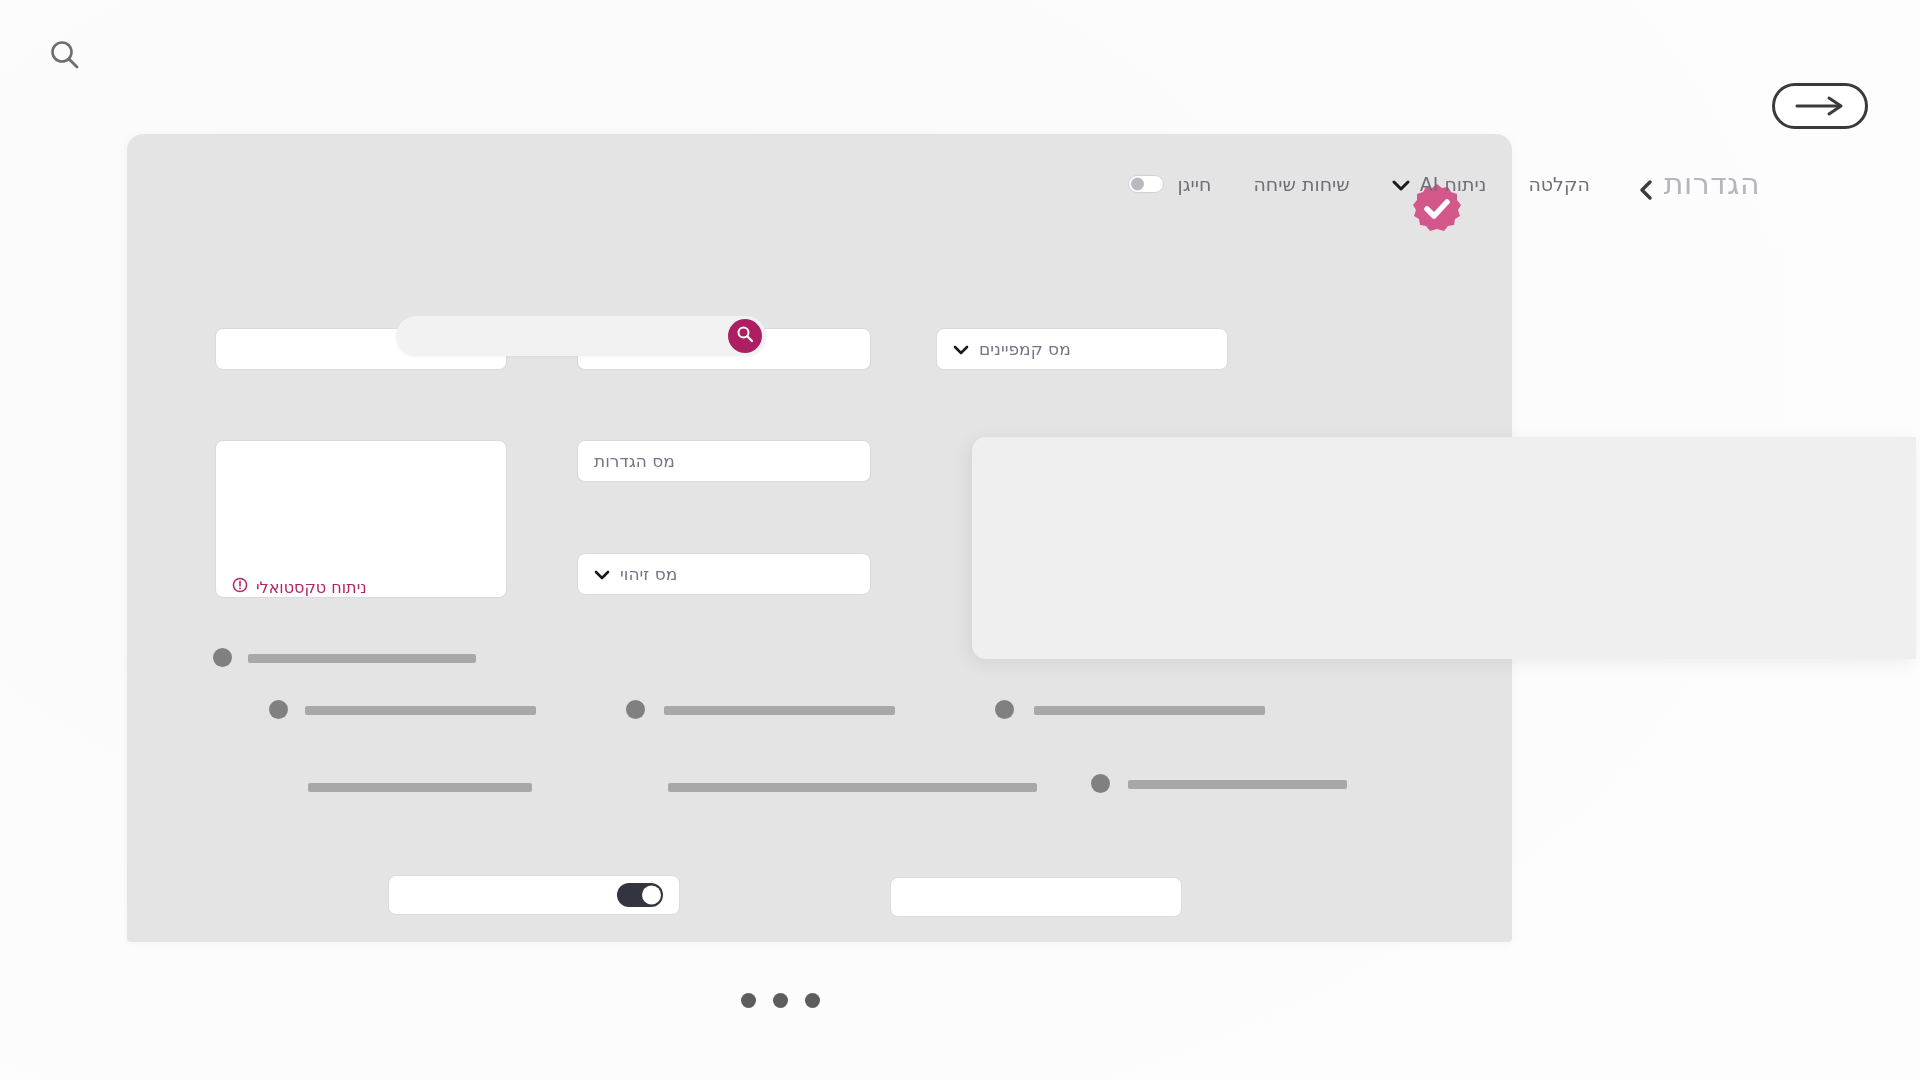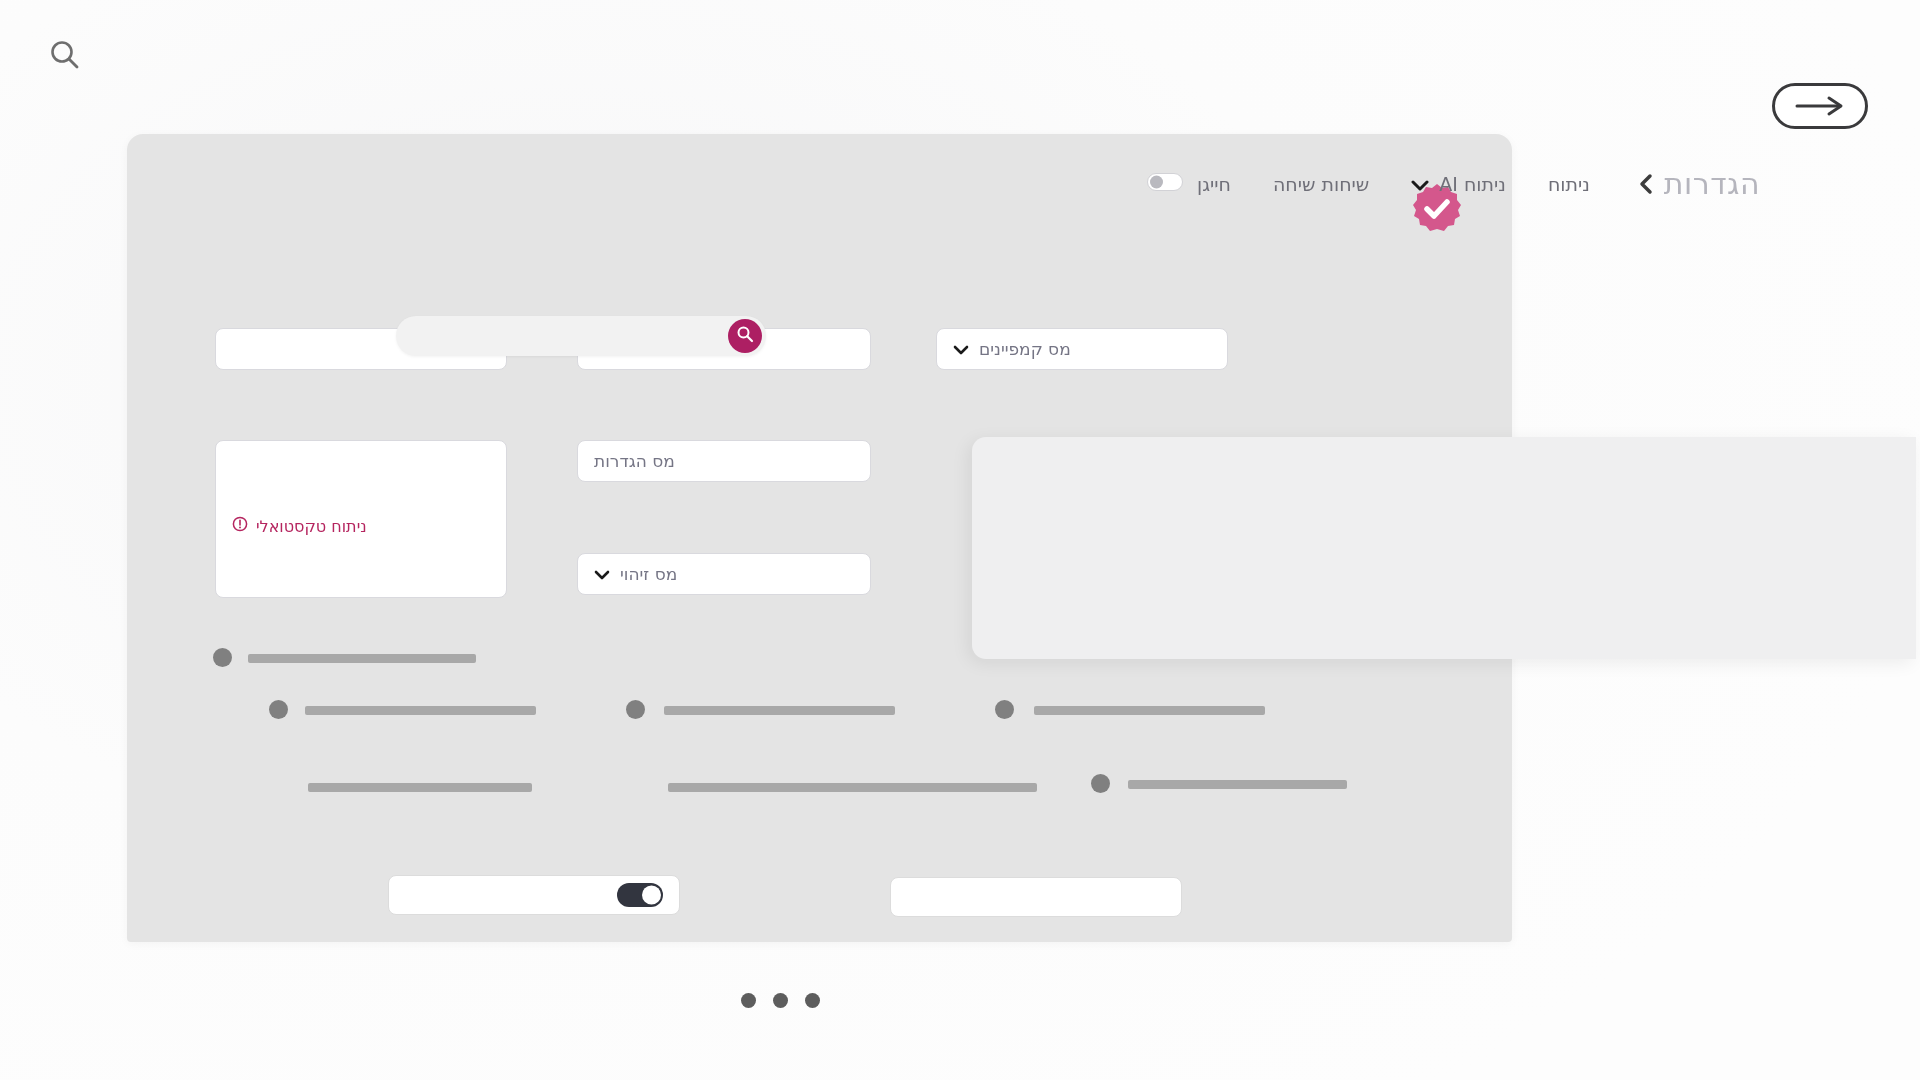--- a/index.html
+++ b/index.html
@@ -67,33 +67,34 @@
     position: absolute;
     top: 166px;
     right: 160px;
     display: flex;
     flex-direction: row;
     align-items: center;
     gap: 0;
   }
   .nav-title {
     display: flex;
-    align-items: center;
+    align-items: flex-end;
     gap: 10px;
     font-size: 30px;
     color: #b5b5bd;
     letter-spacing: 0.5px;
     margin-left: 48px;
   }
   .nav-back-icon { display: flex; align-items: center; }
   .nav-item {
     font-size: 19px;
     color: #6f6f78;
     margin-left: 42px;
     display: flex;
+    align-items: center;
     gap: 10px;
     white-space: nowrap;
   }
   .nav-item.with-toggle { margin-left: 0; gap: 14px; }
 
   
   .toggle {
     width: 36px;
     height: 18px;
     border-radius: 10px;
@@ -147,21 +148,21 @@
 
   .f-campaigns { top: 328px; left: 936px; width: 292px; height: 42px; }
   .f-characteristics { top: 328px; left: 577px; width: 294px; height: 42px; }
   .f-blank1 { top: 328px; left: 215px; width: 292px; height: 42px; }
 
   .f-calls { top: 440px; left: 577px; width: 294px; height: 42px; }
   .f-reps { top: 553px; left: 577px; width: 294px; height: 42px; }
 
   .f-textual {
     top: 440px; left: 215px; width: 292px; height: 158px;
-    align-items: center;
+    align-items: flex-end;
     padding-top: 14px;
     justify-content: flex-end;
   }
   .warn-label {
     display: flex; align-items: center; gap: 8px;
     font-size: 16px; color: #b5255f;
   }
 
   
   .search-bar {
@@ -333,21 +334,21 @@
   <div class="nav-title">
     <span>הגדרות</span>
     <span class="nav-back-icon">
       <svg width="16" height="22" viewBox="0 0 16 22">
         <polyline points="12,3 4,11 12,19" fill="none" stroke="#3c3c3c" stroke-width="3.5" stroke-linecap="round" stroke-linejoin="round"></polyline>
       </svg>
     </span>
   </div>
 
   <div class="nav-item">
-    <span>ניתוח</span>
+    <span>הקלטה</span>
   </div>
 
   <div class="nav-item">
     <span>ניתוח AI</span>
     <span>
       <svg width="18" height="12" viewBox="0 0 18 12">
         <polyline points="2,3 9,10 16,3" fill="none" stroke="#1a1a1a" stroke-width="3" stroke-linecap="round" stroke-linejoin="round"></polyline>
       </svg>
     </span>
   </div>

